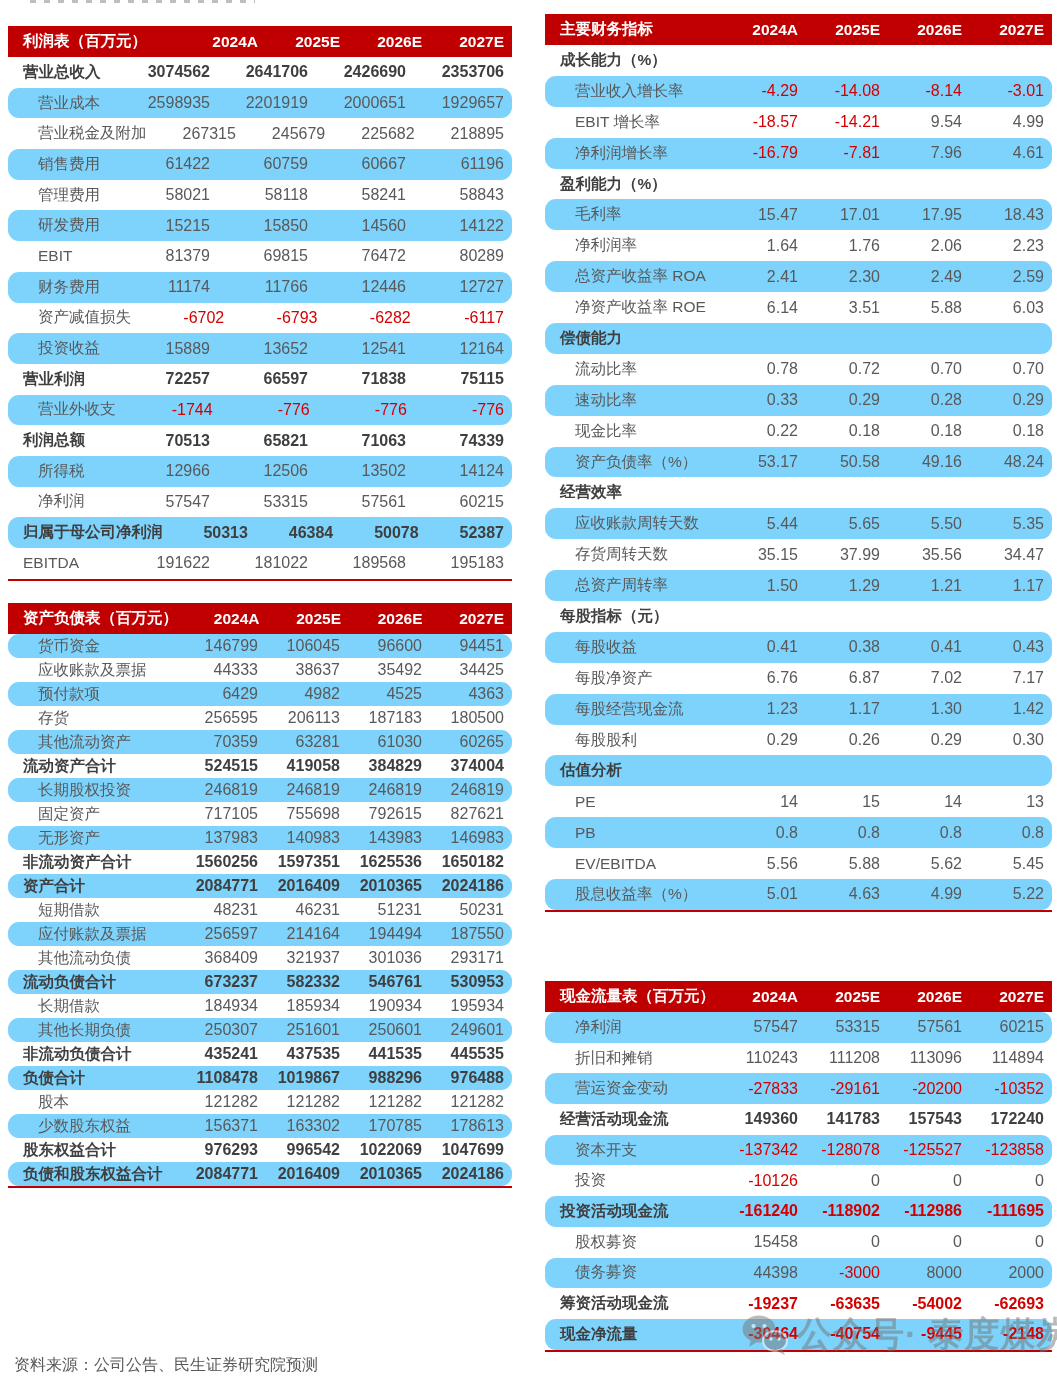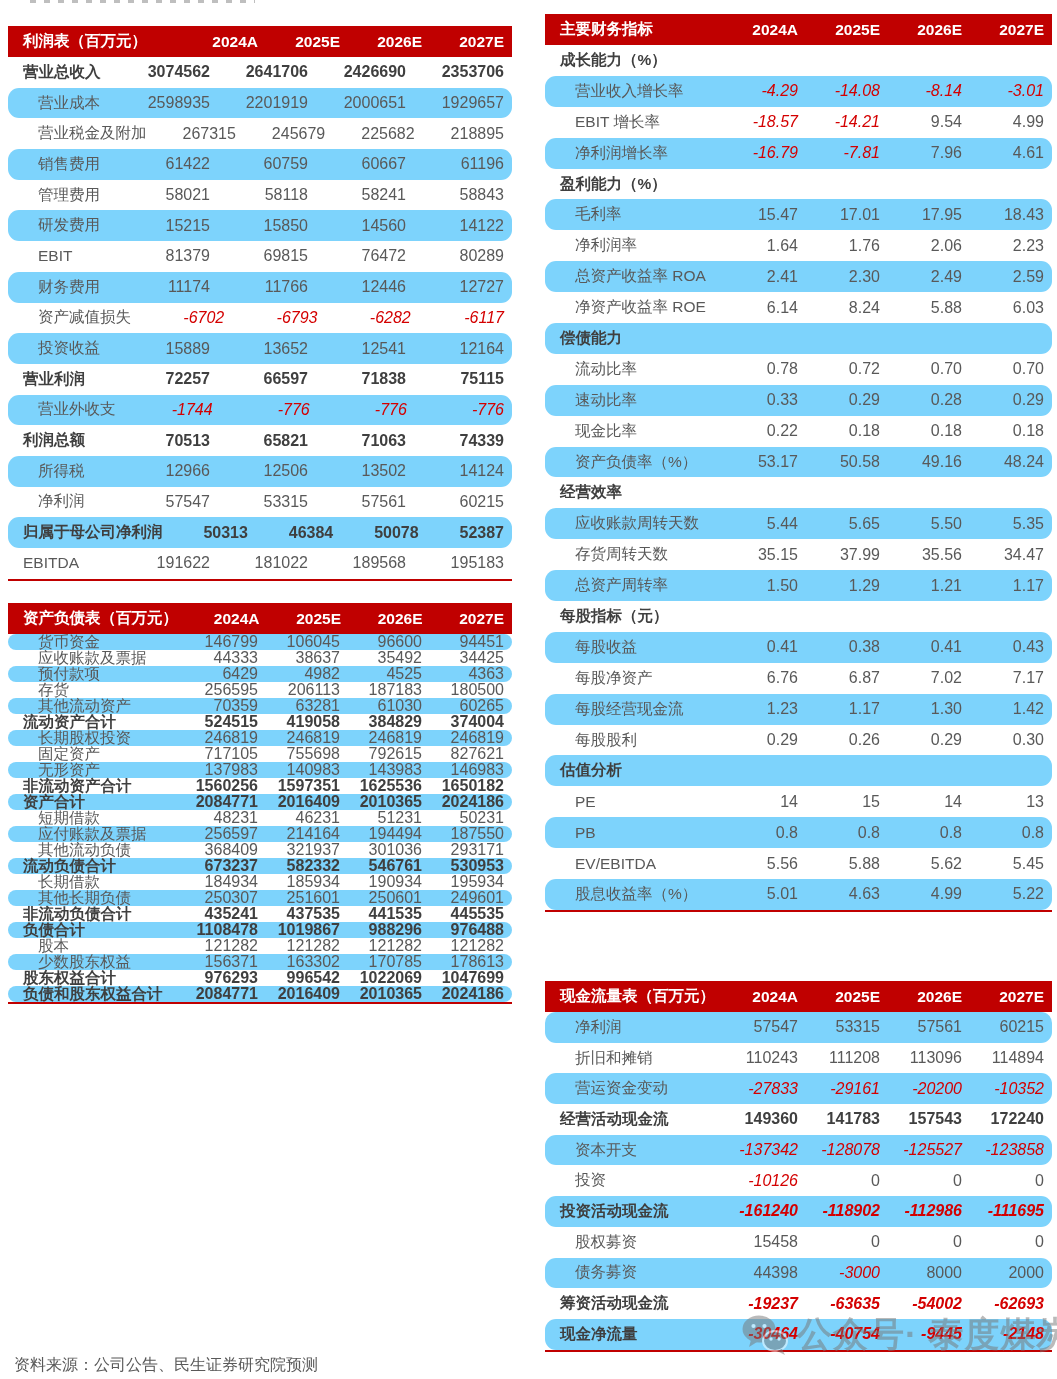--- a/index.html
+++ b/index.html
@@ -22,29 +22,29 @@
     display:flex;align-items:center;height:31px;
     background:#c00000;color:#ffffff;font-weight:bold;
   }
   .thead .title{flex:1;padding-left:15px;font-size:15.5px;white-space:nowrap;}
   .thead .col{width:82px;text-align:right;font-size:15.5px;}
   .thead .col:last-child{padding-right:8px;}
 
   .row{display:flex;align-items:center;color:#595959;font-size:15.5px;}
   #tbl-income .row{height:30.7px;gap:16px;}
   #tbl-cashflow .row{height:30.7px;}
-  #tbl-balance .row{height:16px;}
+  #tbl-balance .row{height:24px;}
   #tbl-indicators .row{height:30.9px;}
   .row.alt{background:#7dd3fc;border-radius:11px;}
   .row .label{flex:1;padding-left:30px;white-space:nowrap;}
   .row.flush .label{padding-left:15px;}
   .row.bold{font-weight:bold;color:#3f3f3f;}
   .row .val{width:82px;text-align:right;font-size:16px;}
   .row .val:last-child{padding-right:8px;}
-  .row .val.neg{color:#d40000;font-style:italic;}
+  .row .val.neg{color:#d40000;}
 
   .watermark{
     position:absolute;left:741px;top:1311px;z-index:5;
     display:flex;align-items:center;gap:8px;
     color:#777777;opacity:.5;font-size:35px;font-weight:bold;
     white-space:nowrap;letter-spacing:1px;
   }
   .watermark svg{flex:0 0 auto;}
 
   .source{
@@ -419,21 +419,21 @@
       <div class="row alt">
         <span class="label">总资产收益率 ROA</span>
         <span class="val">2.41</span>
         <span class="val">2.30</span>
         <span class="val">2.49</span>
         <span class="val">2.59</span>
       </div>
       <div class="row">
         <span class="label">净资产收益率 ROE</span>
         <span class="val">6.14</span>
-        <span class="val">8.24</span>
+        <span class="val">3.51</span>
         <span class="val">5.88</span>
         <span class="val">6.03</span>
       </div>
       <div class="row alt bold flush">
         <span class="label">偿债能力</span>
         <span class="val"></span>
         <span class="val"></span>
         <span class="val"></span>
         <span class="val"></span>
       </div>

